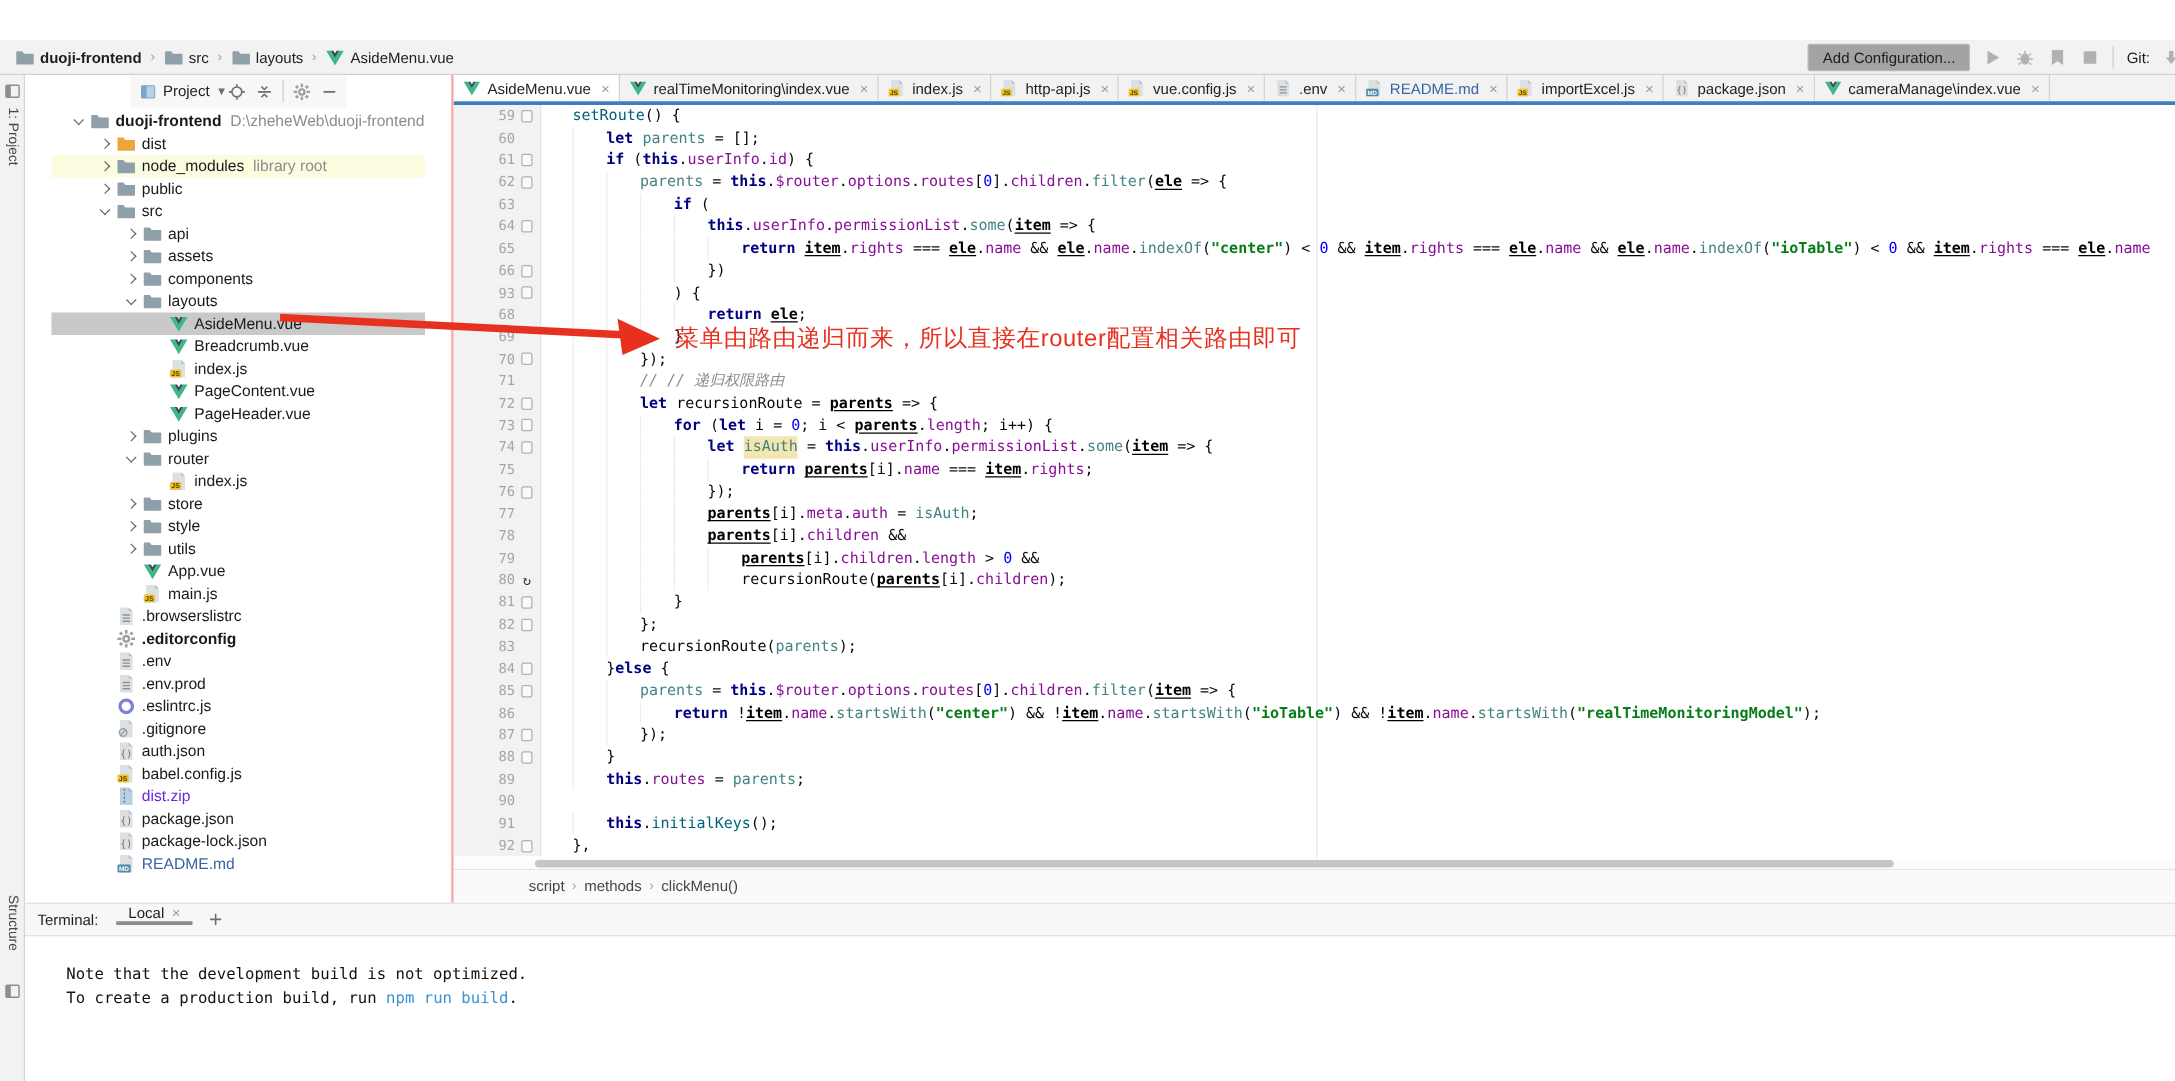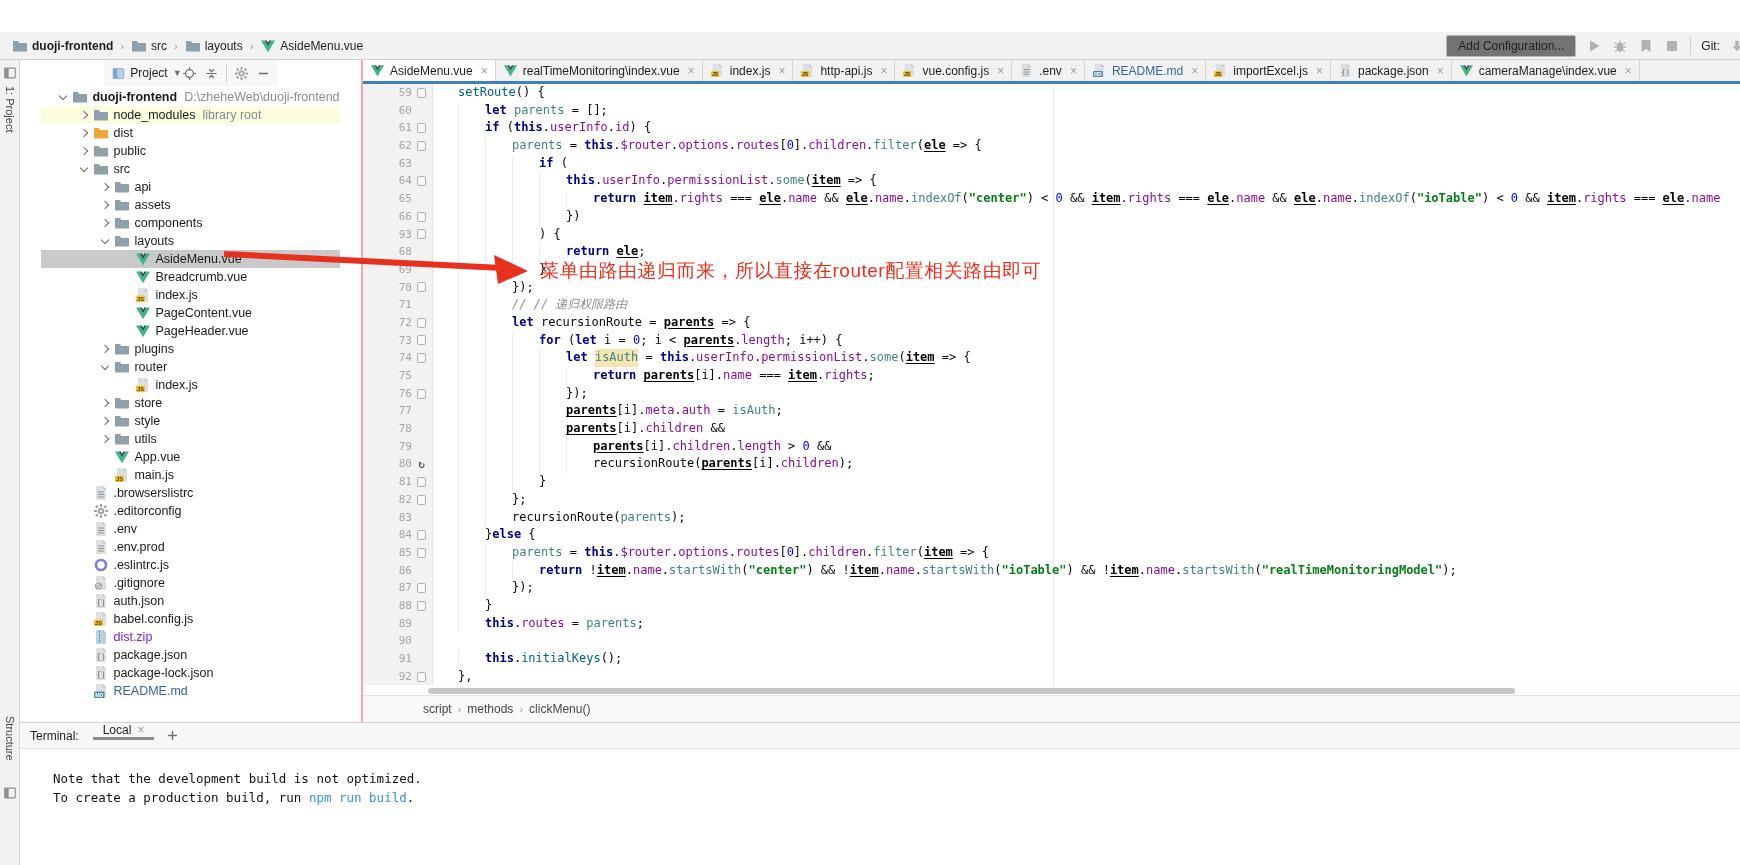--- a/index.html
+++ b/index.html
@@ -8,21 +8,21 @@
          font-family:"Liberation Sans",sans-serif; color:#1e1e1e; background:#fff;margin-top:32px; }
 
   
   .titlebar { height:28px; background:#F2F2F2; border-bottom:1px solid #D1D1D1;
               display:flex; align-items:center; padding:0 6px 0 10px; }
   .nav-crumbs { display:flex; align-items:center; gap:2px; font-size:12px; }
   .nav-crumb { display:flex; align-items:center; gap:4px; padding:1px 2px; }
   .nav-crumb.bold .nc-label { font-weight:bold; }
   .nav-sep { color:#9E9E9E; font-size:11px; padding:0 3px; }
   .run-controls { margin-left:auto; display:flex; align-items:center; gap:10px; }
-  .add-config-btn { font-size:12px; color:#1e1e1e; background:#737373; border:1px solid #B9B9B9;
+  .add-config-btn { font-size:12px; color:#1e1e1e; background:#a3a3a3; border:1px solid #B9B9B9;
                     border-radius:2px; padding:3px 11px; cursor:default; }
   .rc-icon { width:16px; height:16px; display:inline-flex; }
   .vsep { width:1px; height:18px; background:#CFCFCF; }
   .git-label { font-size:12px; color:#1e1e1e; }
   .clipped-icon { width:14px; height:14px; margin-right:-10px; }
 
   
   .tool-strip { position:absolute; left:0; top:28px; width:20px; height:837px;
                 background:#F2F2F2; border-right:1px solid #D6D6D6; z-index:5; }
   .strip-icon { position:absolute; left:3px; width:14px; height:14px; }
@@ -263,43 +263,43 @@
           <div class="trow" style="padding-left: 16px;">
             <span class="arrow exp"></span>
             <span class="ficon">
               <svg viewBox="0 0 16 16">
                 <path fill="#90A0AA" d="M1.5 3h4.3l1.5 2h7.2c.3 0 .5.2.5.5V13c0 .3-.2.5-.5.5h-13A.5.5 0 0 1 1 13V3.5c0-.3.2-.5.5-.5z"></path>
               </svg>
             </span>
             <span class="lbl bold">duoji-frontend</span>
             <span class="suffix">D:\zheheWeb\duoji-frontend</span>
           </div>
+          <div class="trow" style="padding-left: 37px;">
+            <span class="arrow col"></span>
+            <span class="ficon">
+              <svg viewBox="0 0 16 16">
+                <path fill="#EDA53C" d="M1.5 3h4.3l1.5 2h7.2c.3 0 .5.2.5.5V13c0 .3-.2.5-.5.5h-13A.5.5 0 0 1 1 13V3.5c0-.3.2-.5.5-.5z"></path>
+              </svg>
+            </span>
+            <span class="lbl">dist</span>
+          </div>
           <div class="trow ybg" style="padding-left: 37px;">
             <span class="arrow col"></span>
             <span class="ficon">
               <svg viewBox="0 0 16 16">
                 <path fill="#90A0AA" d="M1.5 3h4.3l1.5 2h7.2c.3 0 .5.2.5.5V13c0 .3-.2.5-.5.5h-13A.5.5 0 0 1 1 13V3.5c0-.3.2-.5.5-.5z"></path>
               </svg>
             </span>
             <span class="lbl">node_modules</span>
             <span class="suffix">library root</span>
           </div>
           <div class="trow" style="padding-left: 37px;">
             <span class="arrow col"></span>
             <span class="ficon">
               <svg viewBox="0 0 16 16">
-                <path fill="#EDA53C" d="M1.5 3h4.3l1.5 2h7.2c.3 0 .5.2.5.5V13c0 .3-.2.5-.5.5h-13A.5.5 0 0 1 1 13V3.5c0-.3.2-.5.5-.5z"></path>
-              </svg>
-            </span>
-            <span class="lbl">dist</span>
-          </div>
-          <div class="trow" style="padding-left: 37px;">
-            <span class="arrow col"></span>
-            <span class="ficon">
-              <svg viewBox="0 0 16 16">
                 <path fill="#90A0AA" d="M1.5 3h4.3l1.5 2h7.2c.3 0 .5.2.5.5V13c0 .3-.2.5-.5.5h-13A.5.5 0 0 1 1 13V3.5c0-.3.2-.5.5-.5z"></path>
               </svg>
             </span>
             <span class="lbl">public</span>
           </div>
           <div class="trow" style="padding-left: 37px;">
             <span class="arrow exp"></span>
             <span class="ficon">
               <svg viewBox="0 0 16 16">
                 <path fill="#90A0AA" d="M1.5 3h4.3l1.5 2h7.2c.3 0 .5.2.5.5V13c0 .3-.2.5-.5.5h-13A.5.5 0 0 1 1 13V3.5c0-.3.2-.5.5-.5z"></path>
@@ -478,21 +478,21 @@
             <span class="arrow"></span>
             <span class="ficon">
               <svg viewBox="0 0 16 16">
                 <path fill="#DCE0E2" d="M3 1h7l3 3v11H3z"></path>
                 <path fill="#B9C0C4" d="M10 1l3 3h-3z"></path>
                 <path stroke="#8A9296" stroke-width="1.1" d="M5 7h6M5 9.5h6M5 12h6"></path>
               </svg>
             </span>
             <span class="lbl">.browserslistrc</span>
           </div>
-          <div class="trow" style="padding-left: 37px;">
+          <div class="trow" style="padding-left: 37px; font-weight: bold;">
             <span class="arrow"></span>
             <span class="ficon">
               <svg viewBox="0 0 16 16">
                 <circle cx="8" cy="8" r="3.2" fill="#9AA0A6"></circle>
                 <g fill="#9AA0A6">
                   <rect x="7" y="1" width="2" height="3"></rect>
                   <rect x="7" y="12" width="2" height="3"></rect>
                   <rect x="1" y="7" width="3" height="2"></rect>
                   <rect x="12" y="7" width="3" height="2"></rect>
                   <rect x="2.6" y="2.6" width="2.4" height="2.4" transform="rotate(45 3.8 3.8)"></rect>

